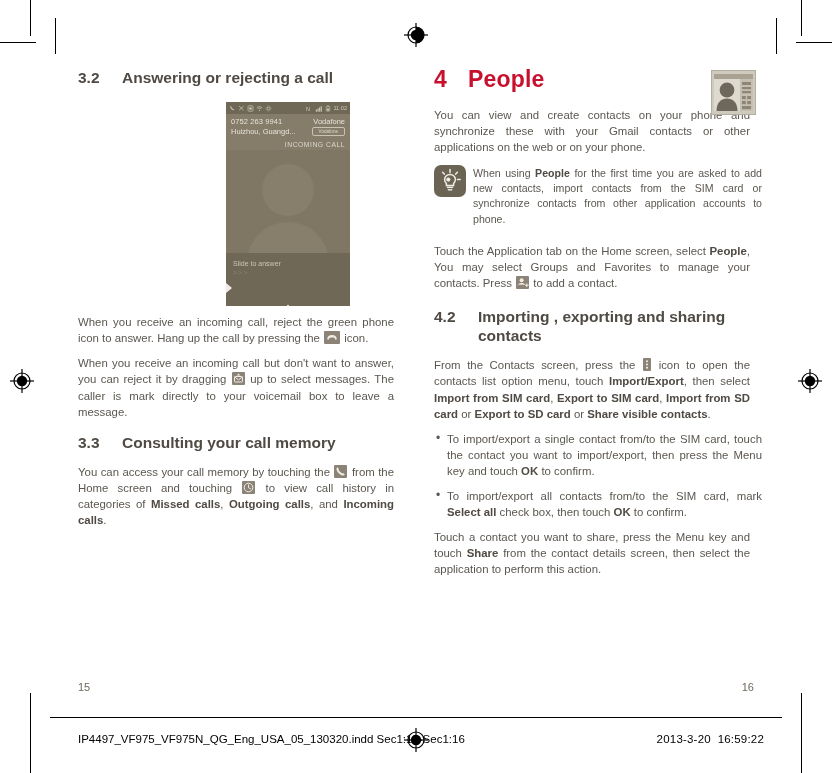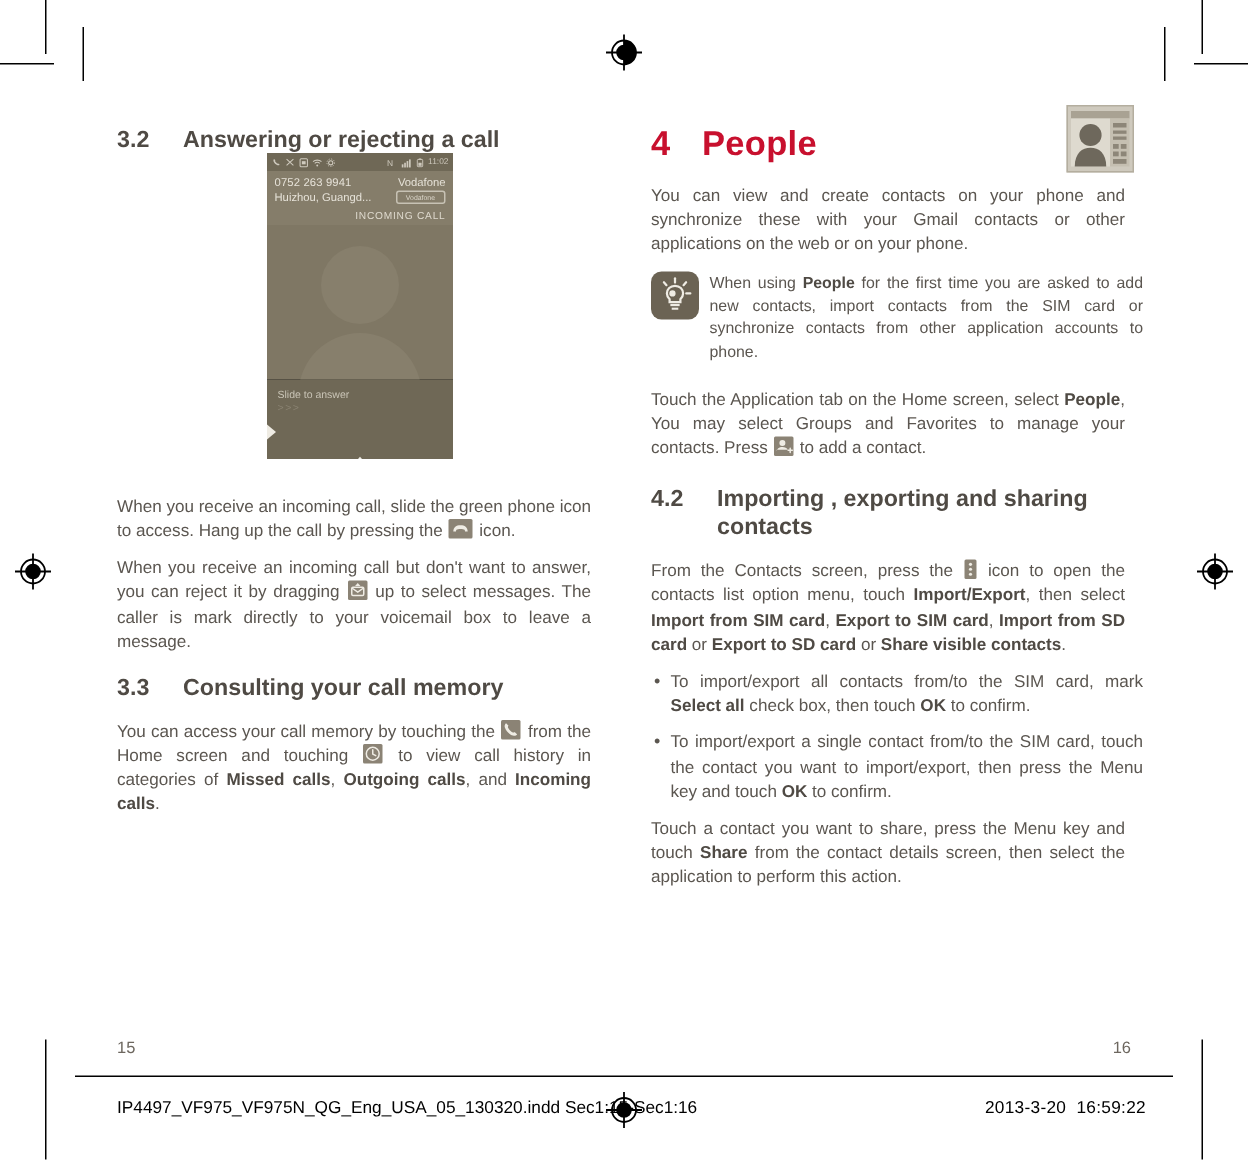--- a/index.html
+++ b/index.html
@@ -28,21 +28,21 @@
   .reg-mark {
     position: absolute;
     width: 26px;
     height: 26px;
   }
   .reg-mark svg { display: block; }
 
   
   .col {
     position: absolute;
-    top: 84px;
+    top: 68px;
     width: 328px;
   }
   .col-left  { left: 78px; }
   .col-right { left: 434px; }
 
   
   h2.sec {
     font-size: 15.5px;
     font-weight: bold;
     color: #4f4a44;
@@ -161,20 +161,21 @@
     top: 102px;
     width: 124px;
     height: 204px;
   }
   .phone {
     width: 100%;
     height: 100%;
     position: relative;
     overflow: hidden;
     background: #000000;
+    margin-left: 48px;
   }
   .ph-status {
     height: 12px;
     background: #6f6856;
     display: flex;
     align-items: center;
     padding: 0 3px;
     box-sizing: border-box;
     font-size: 6px;
     color: #d7d2c6;
@@ -259,21 +260,21 @@
     color: #efece4;
     font-size: 8px;
     line-height: 7px;
   }
 
   
   .pagenum {
     position: absolute;
     font-size: 11px;
     color: #6d675f;
-    bottom: 68px;
+    bottom: 80px;
   }
   .pagenum.left  { left: 78px; }
   .pagenum.right { right: 78px; }
 
   .footer-rule {
     position: absolute;
     left: 50px; right: 50px;
     bottom: 55px;
     height: 1px;
     background: #000;
@@ -344,21 +345,21 @@
   <div class="col col-left">
 
     <h2 class="sec tight">
       <span class="num">3.2</span>
       <span class="txt">Answering or rejecting a call</span>
     </h2>
 
     <div style="height:215px;"></div>
 
     <p class="body">
-      <span>When you receive an incoming call, slide the green phone icon to access. Hang up the call by pressing the</span>
+      <span>When you receive an incoming call, reject the green phone icon to answer. Hang up the call by pressing the</span>
       <span class="chip">
         <svg width="16" height="13" viewBox="0 0 16 13">
           <path d="M3.2 8.4 C3.2 5.4 5.2 4.1 8 4.1 C10.8 4.1 12.8 5.4 12.8 8.4 L11 8.4 C11 7.9 10.9 7.4 10.7 7.2 C10.2 6.8 9.2 6.6 8 6.6 C6.8 6.6 5.8 6.8 5.3 7.2 C5.1 7.4 5 7.9 5 8.4 Z" fill="#efece4"></path>
         </svg>
       </span>
       <span>icon.</span>
     </p>
 
     <p class="body">
       <span>When you receive an incoming call but don't want to answer, you can reject it by dragging</span>
@@ -541,28 +542,28 @@
       <b class="bd">Export to SIM card</b><span>,</span>
       <b class="bd">Import from SD card</b>
       <span>or</span>
       <b class="bd">Export to SD card</b>
       <span>or</span>
       <b class="bd">Share visible contacts</b><span>.</span>
     </p>
 
     <ul class="bullets">
       <li>
-        <span>To import/export all contacts from/to the SIM card, mark</span>
-        <b class="bd">Select all</b>
-        <span>check box, then touch</span>
+        <span>To import/export a single contact from/to the SIM card, touch the contact you want to import/export, then press the Menu key and touch</span>
         <b class="bd">OK</b>
         <span>to confirm.</span>
       </li>
       <li>
-        <span>To import/export a single contact from/to the SIM card, touch the contact you want to import/export, then press the Menu key and touch</span>
+        <span>To import/export all contacts from/to the SIM card, mark</span>
+        <b class="bd">Select all</b>
+        <span>check box, then touch</span>
         <b class="bd">OK</b>
         <span>to confirm.</span>
       </li>
     </ul>
 
 
     <p class="body">
       <span>Touch a contact you want to share, press the Menu key and touch</span>
       <b class="bd">Share</b>
       <span>from the contact details screen, then select the application to perform this action.</span>

